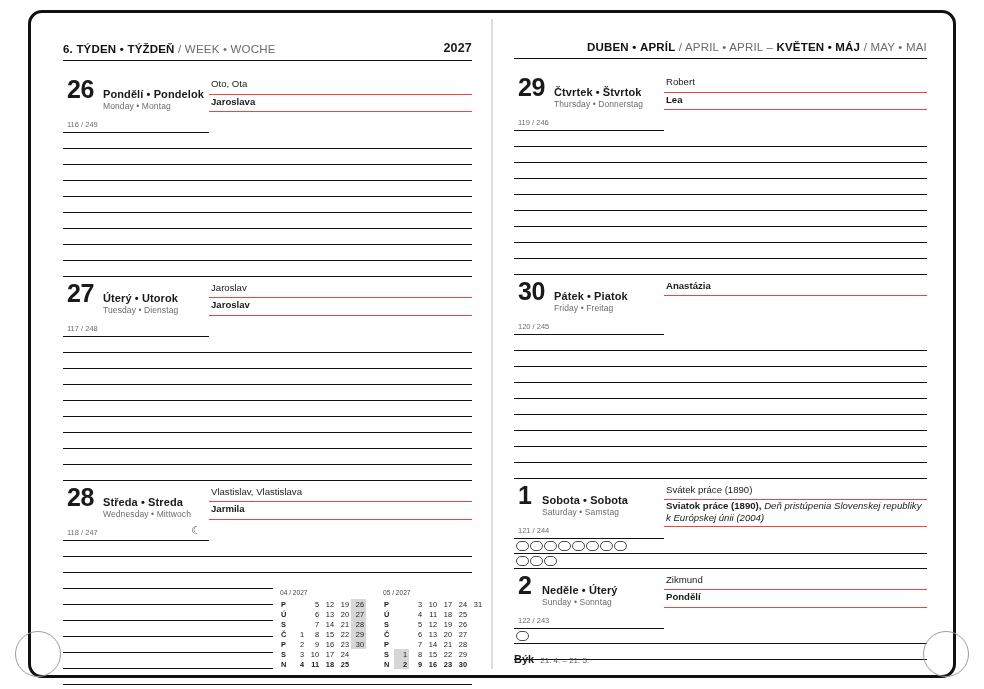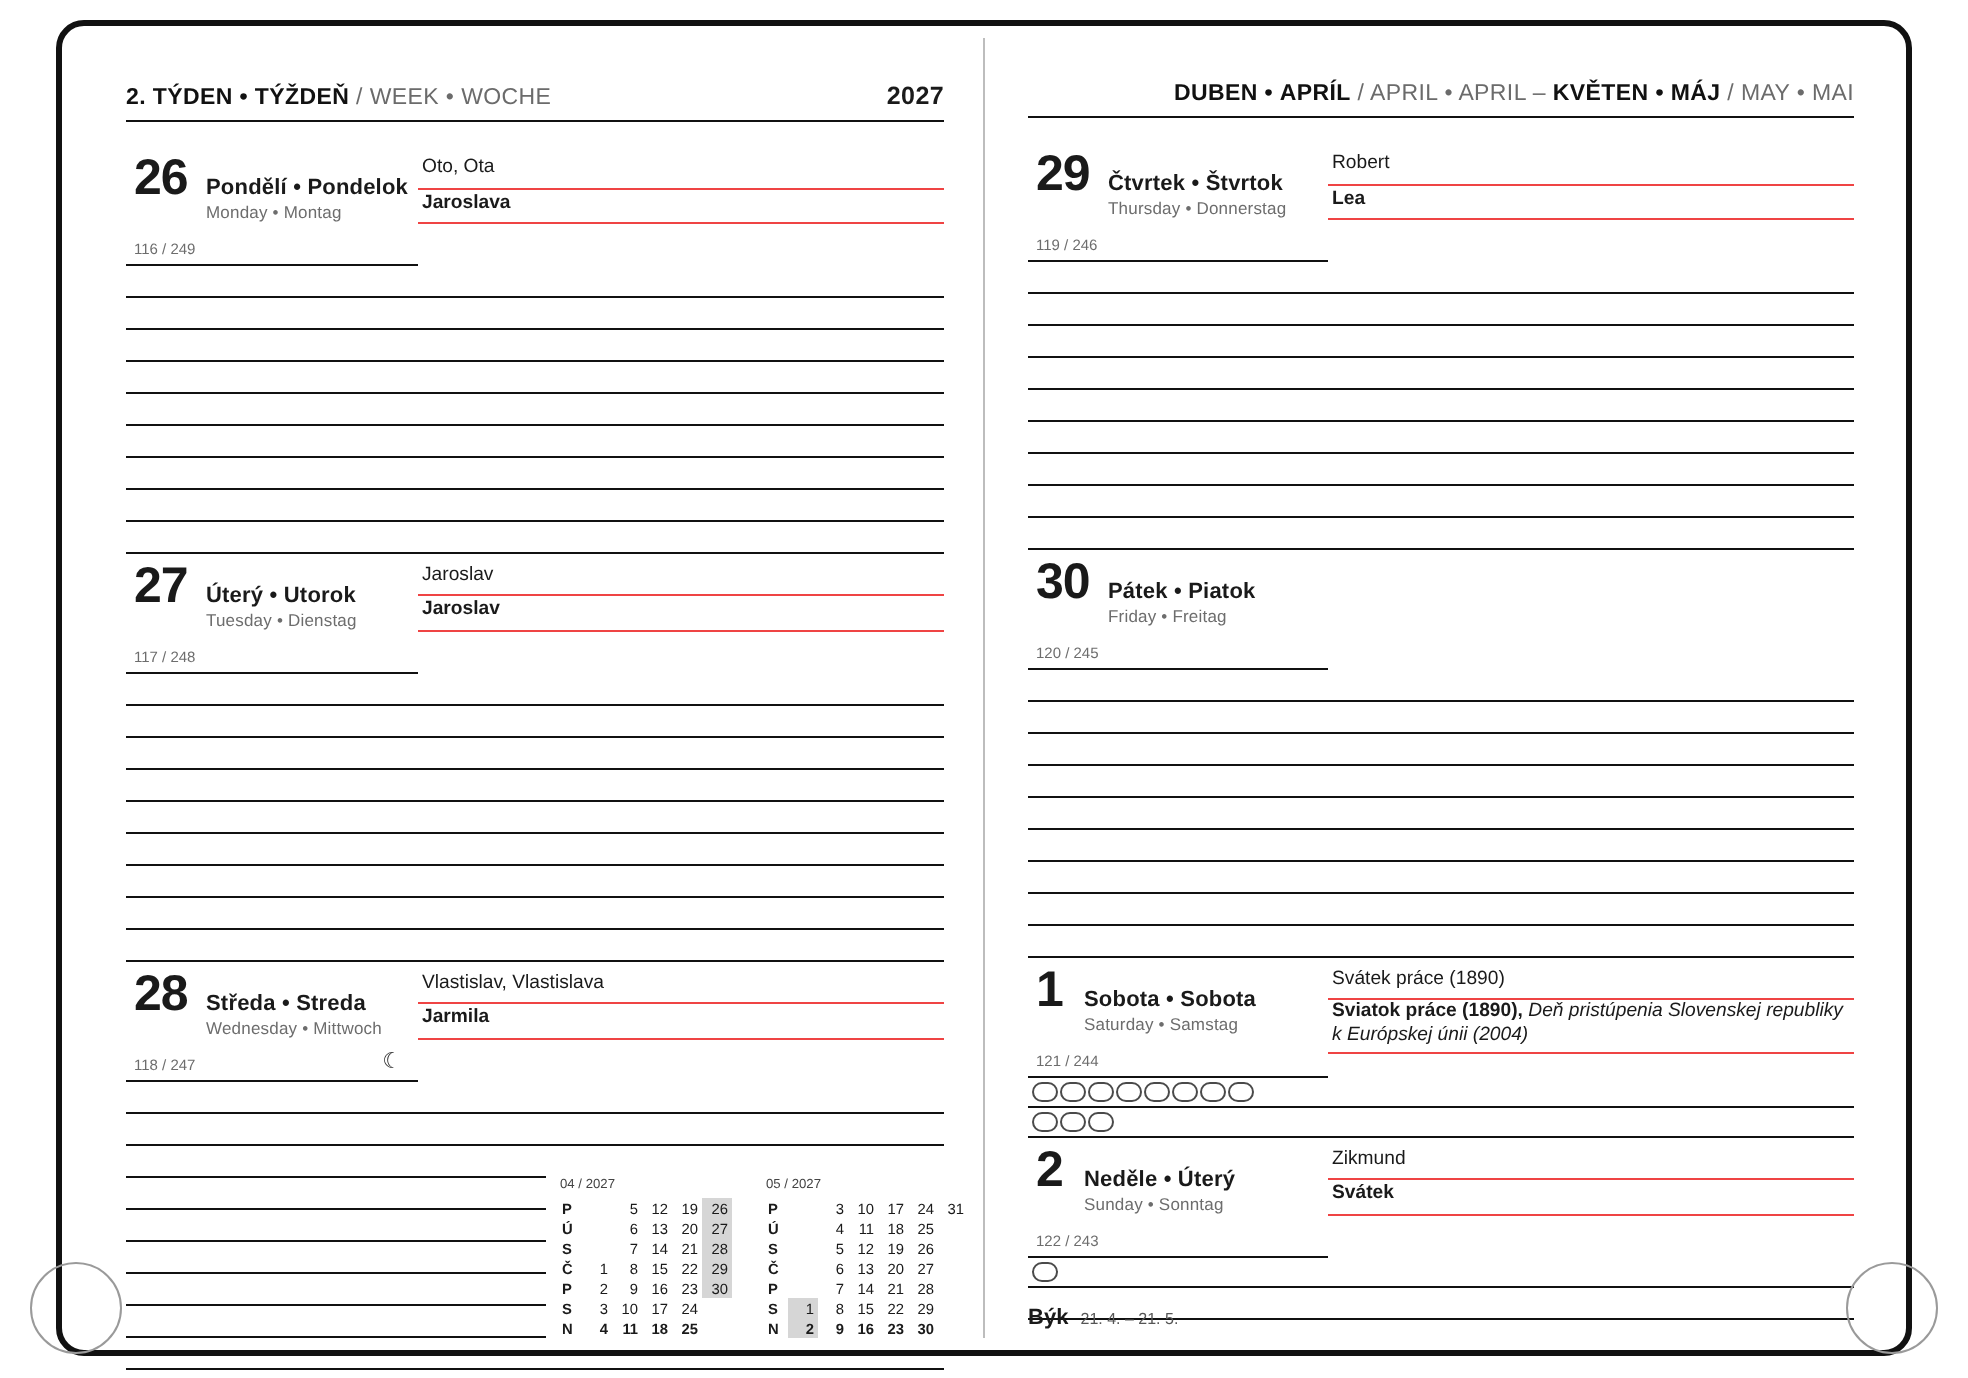--- a/index.html
+++ b/index.html
@@ -250,21 +250,21 @@
 </head>
 <body>
 
 <div id="planner">
   <div id="spread">
 
     <div class="page left">
 
       <div class="page-header left-hd">
         <div>
-          <span class="hd-bold">2. TÝDEN</span>
+          <span class="hd-bold">6. TÝDEN</span>
           <span class="hd-bold">•</span>
           <span class="hd-bold">TÝŽDEŇ</span>
           <span class="hd-light">/</span>
           <span class="hd-light">WEEK</span>
           <span class="hd-light">•</span>
           <span class="hd-light">WOCHE</span>
         </div>
         <div class="hd-year">2027</div>
       </div>
 
@@ -555,20 +555,21 @@
             <div class="daynum-row">
               <div class="daynum">30</div>
               <div class="daynames">
                 <div class="dayname-main">Pátek • Piatok</div>
                 <div class="dayname-sub">Friday • Freitag</div>
               </div>
             </div>
             <div class="daycount">120 / 245</div>
           </div>
           <div class="names-col">
+            <div class="name-line second">Anastázia</div>
           </div>
         </div>
         <div class="rules">
           <div class="rule"></div>
             <div class="rule"></div>
             <div class="rule"></div>
           <div class="rule"></div>
             <div class="rule"></div>
             <div class="rule"></div>
           <div class="rule"></div>
@@ -627,21 +628,21 @@
               <div class="daynum narrow">2</div>
               <div class="daynames">
                 <div class="dayname-main">Neděle • Úterý</div>
                 <div class="dayname-sub">Sunday • Sonntag</div>
               </div>
             </div>
             <div class="daycount">122 / 243</div>
           </div>
           <div class="names-col">
             <div class="name-line">Zikmund</div>
-            <div class="name-line second">Svátek</div>
+            <div class="name-line second">Pondělí</div>
           </div>
         </div>
         <div>
           <div class="pill-row-line">
             <div class="pills">
               <span class="pill"></span>
             </div>
           </div>
         </div>
         <div class="rules">

